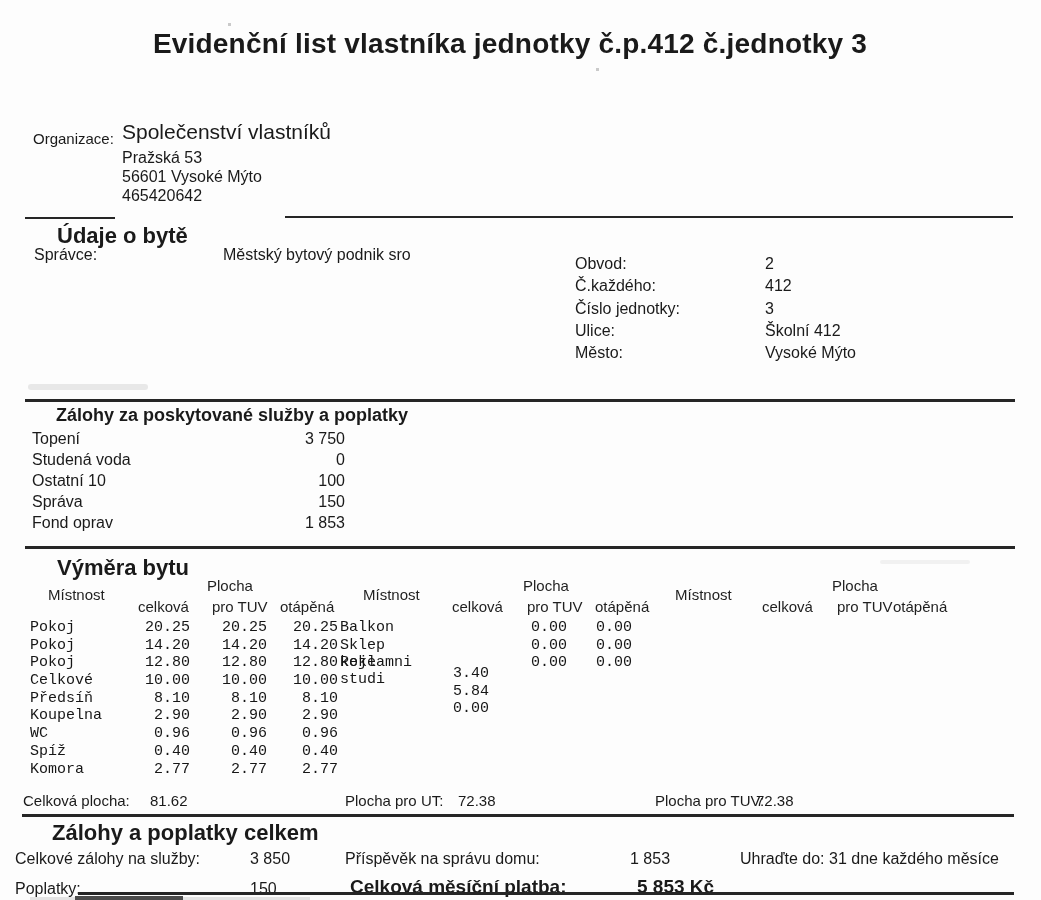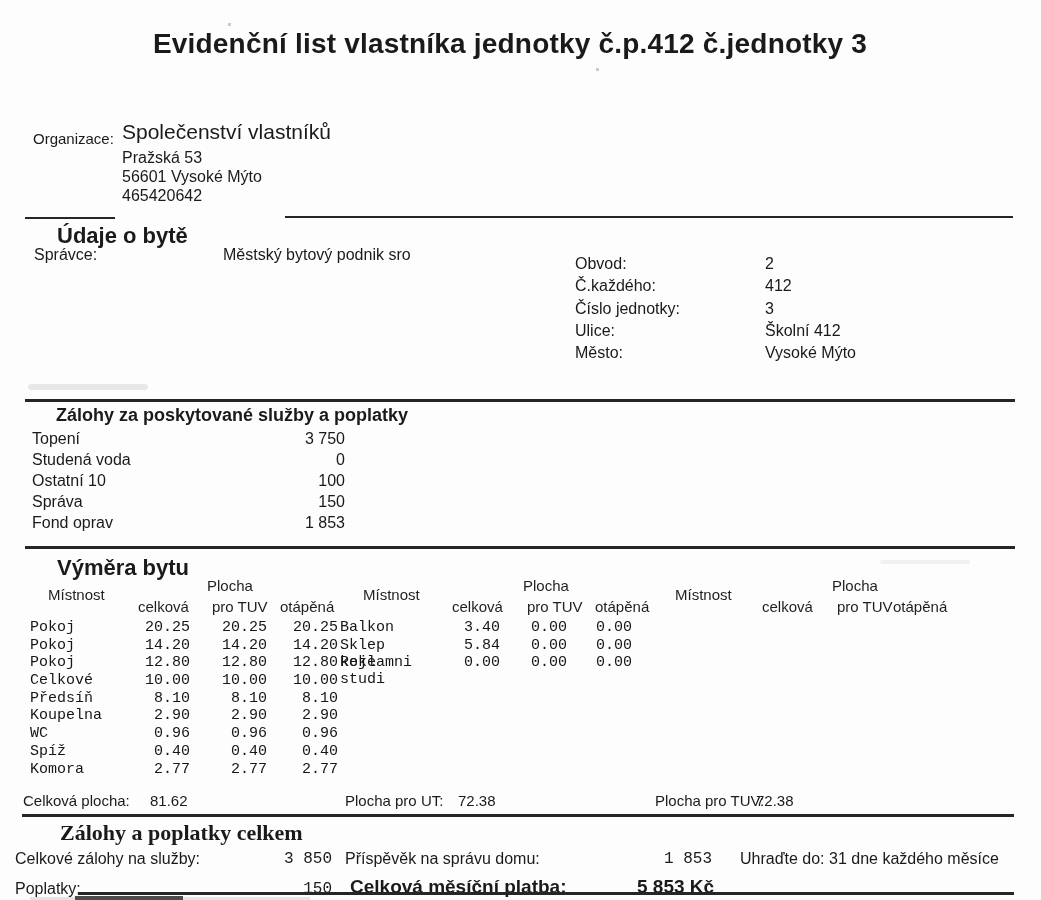--- a/index.html
+++ b/index.html
@@ -38,27 +38,27 @@
   .mono{font-family:"Liberation Mono", monospace;font-size:15px;color:#161616;}
   .grp{position:absolute;top:619px;}
   .grp .mrow{position:relative;height:17.7px;}
   .grp .rname{position:absolute;left:0;}
   .grp .rv{position:absolute;text-align:right;}
   .g1rows{left:30px;}
   .g1rows .v1{left:70px;width:90px;}
   .g1rows .v2{left:150px;width:87px;}
   .g1rows .v3{left:222px;width:86px;}
   .g2rows{left:340px;}
-  .g2rows .v1{left:70px;width:90px;}
+  .g2rows .v1{left:59px;width:90px;margin-top:46px;}
   .g2rows .v2{left:140px;width:87px;}
   .g2rows .v3{left:205px;width:87px;}
   .tot{font-size:15px;top:792px;}
   .sum-l{font-size:16px;}
   .sum-bold{font-size:19px;font-weight:bold;}
-  .num-r{text-align:right;font-family:Liberation Mono, monospace;}
+  .num-r{}
   .artifact{position:absolute;background:#555;pointer-events:none;}
 </style>
 </head>
 <body>
 
 <div class="page">
 
   <div class="abs title">Evidenční list vlastníka jednotky č.p.412 č.jednotky 3</div>
 
   <div class="abs org-label">Organizace:</div>
@@ -215,21 +215,21 @@
 
   <div class="abs tot" style="left:23px;">Celková plocha:</div>
   <div class="abs tot" style="left:150px;">81.62</div>
   <div class="abs tot" style="left:345px;">Plocha pro UT:</div>
   <div class="abs tot" style="left:458px;">72.38</div>
   <div class="abs tot" style="left:655px;">Plocha pro TUV:</div>
   <div class="abs tot" style="left:756px;">72.38</div>
 
   <div class="rule" style="top:814px;left:22px;width:992px;"></div>
 
-  <div class="abs h-sec" style="top:820px;left:60px;font-family:Liberation Serif, serif;">Zálohy a poplatky celkem</div>
+  <div class="abs h-sec" style="top:820px;left:52px;">Zálohy a poplatky celkem</div>
 
   <div class="abs sum-l" style="top:850px;left:15px;">Celkové zálohy na služby:</div>
   <div class="abs sum-l num-r" style="top:850px;left:250px;width:82px;">3 850</div>
   <div class="abs sum-l" style="top:850px;left:345px;">Příspěvěk na správu domu:</div>
   <div class="abs sum-l num-r" style="top:850px;left:630px;width:82px;">1 853</div>
   <div class="abs sum-l" style="top:850px;left:740px;">Uhraďte do: 31 dne každého měsíce</div>
 
   <div class="abs sum-l" style="top:880px;left:15px;">Poplatky:</div>
   <div class="abs sum-l num-r" style="top:880px;left:250px;width:82px;">150</div>
   <div class="abs sum-bold" style="top:876px;left:350px;">Celková měsíční platba:</div>

